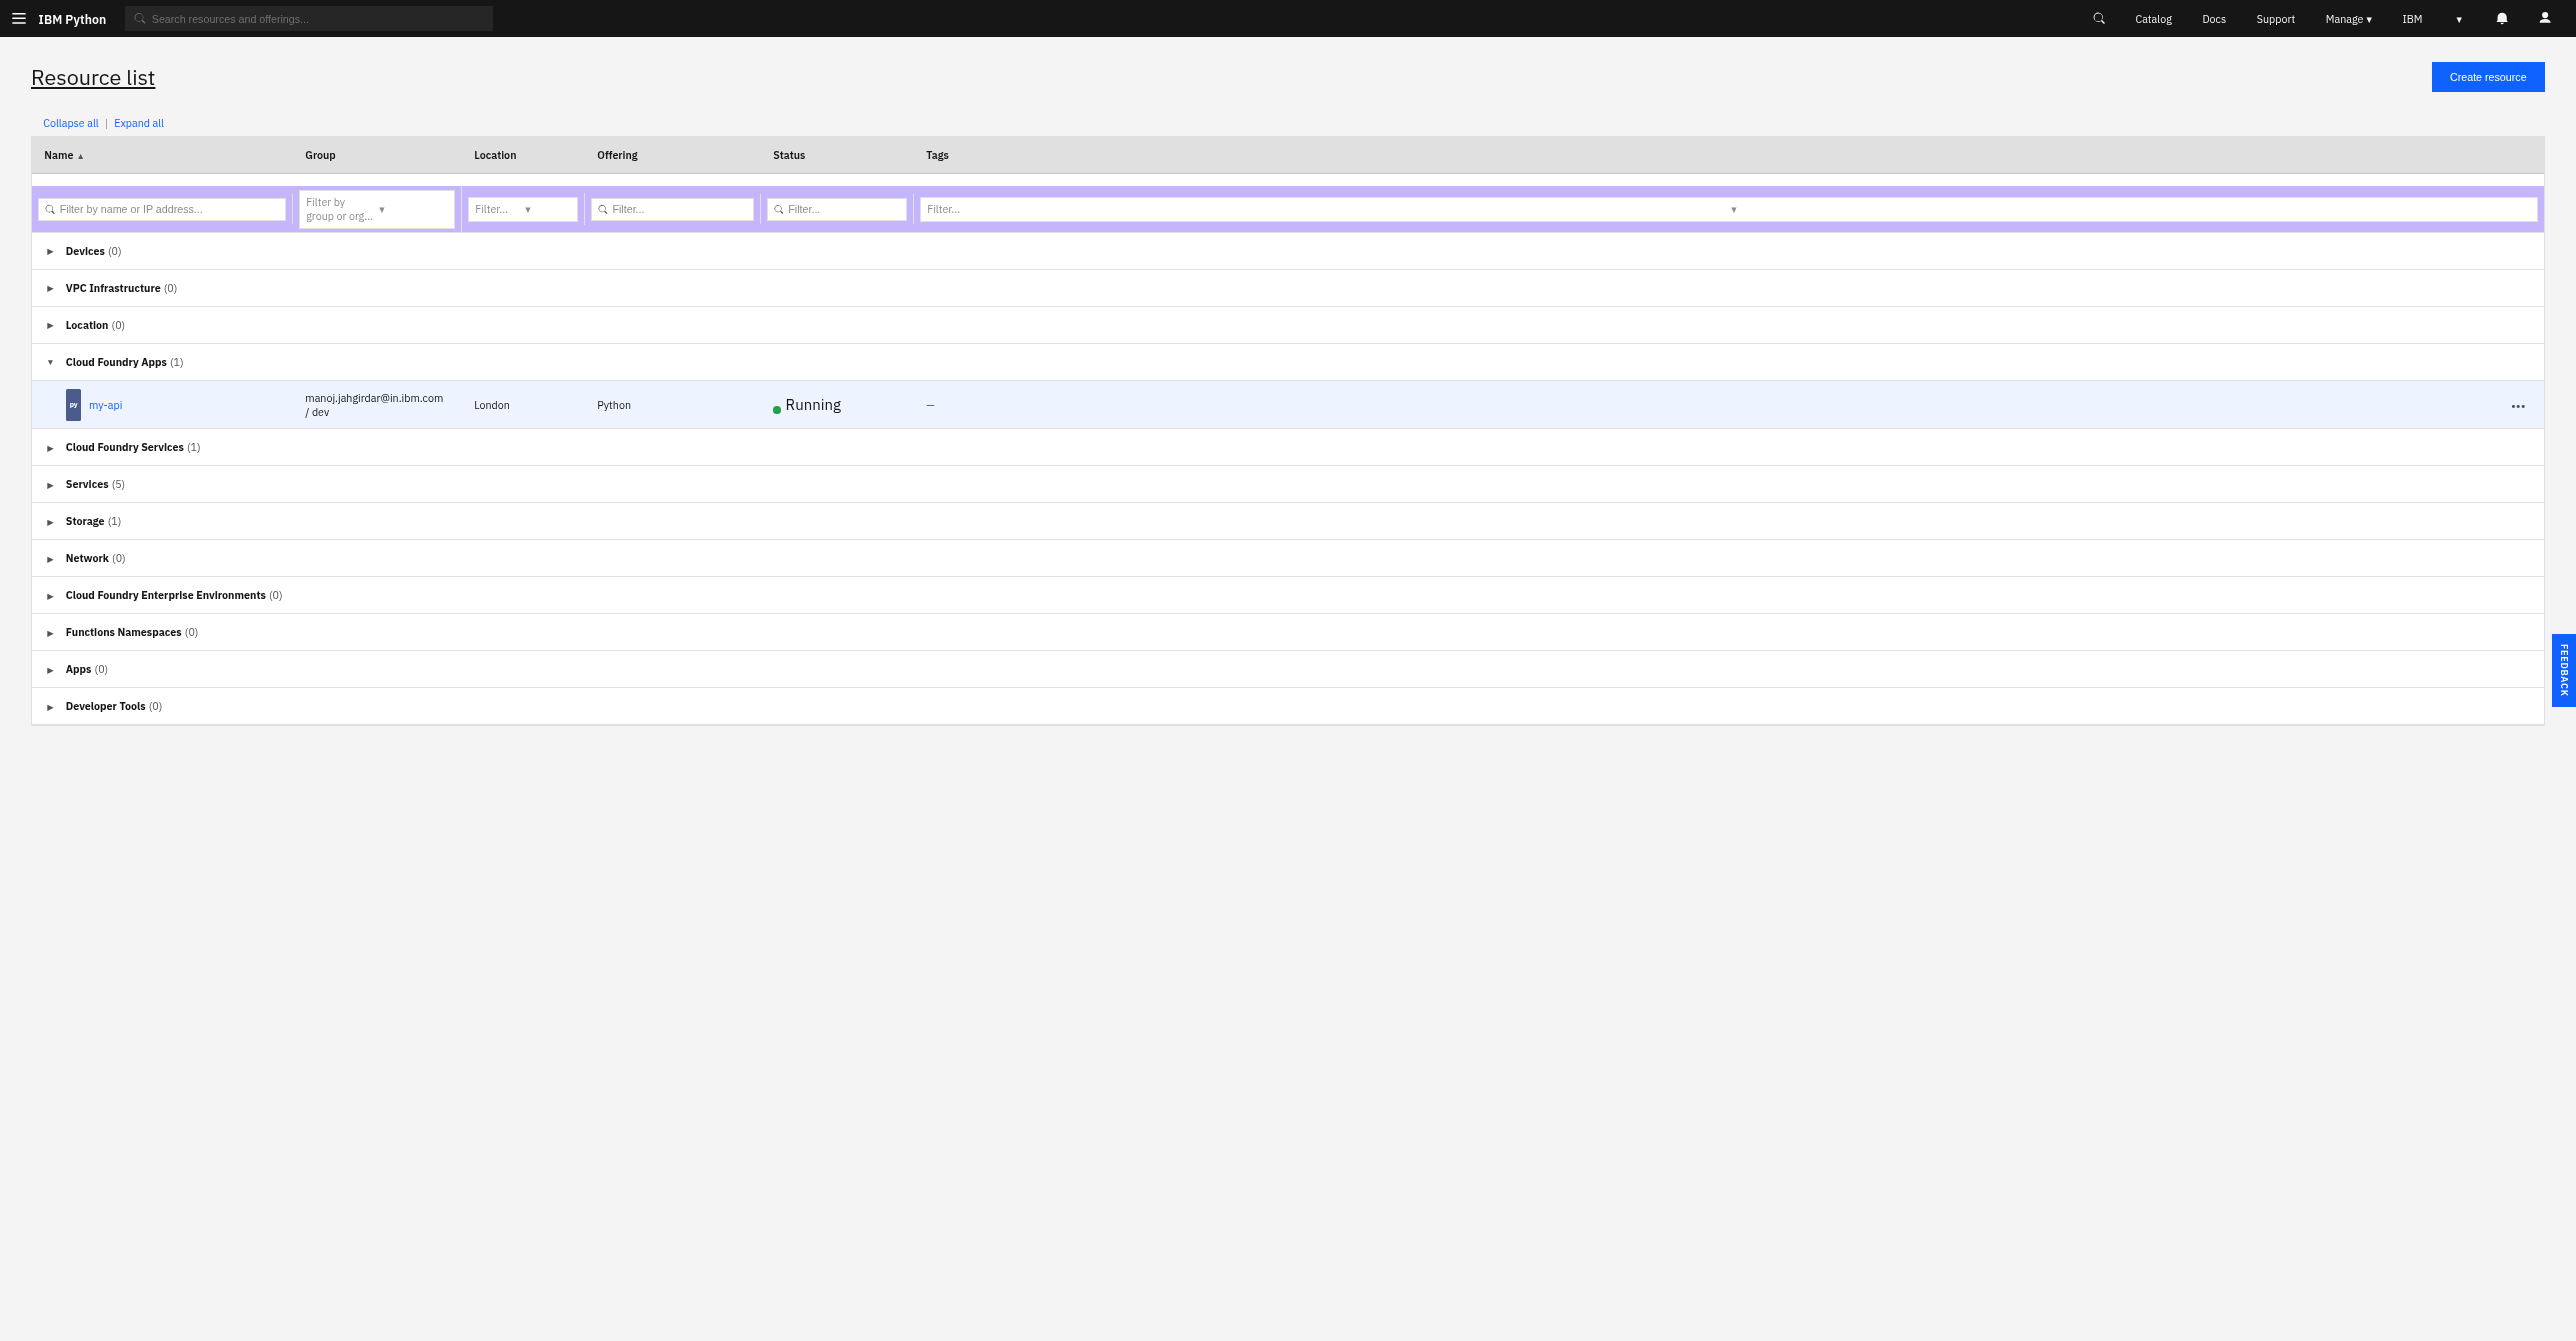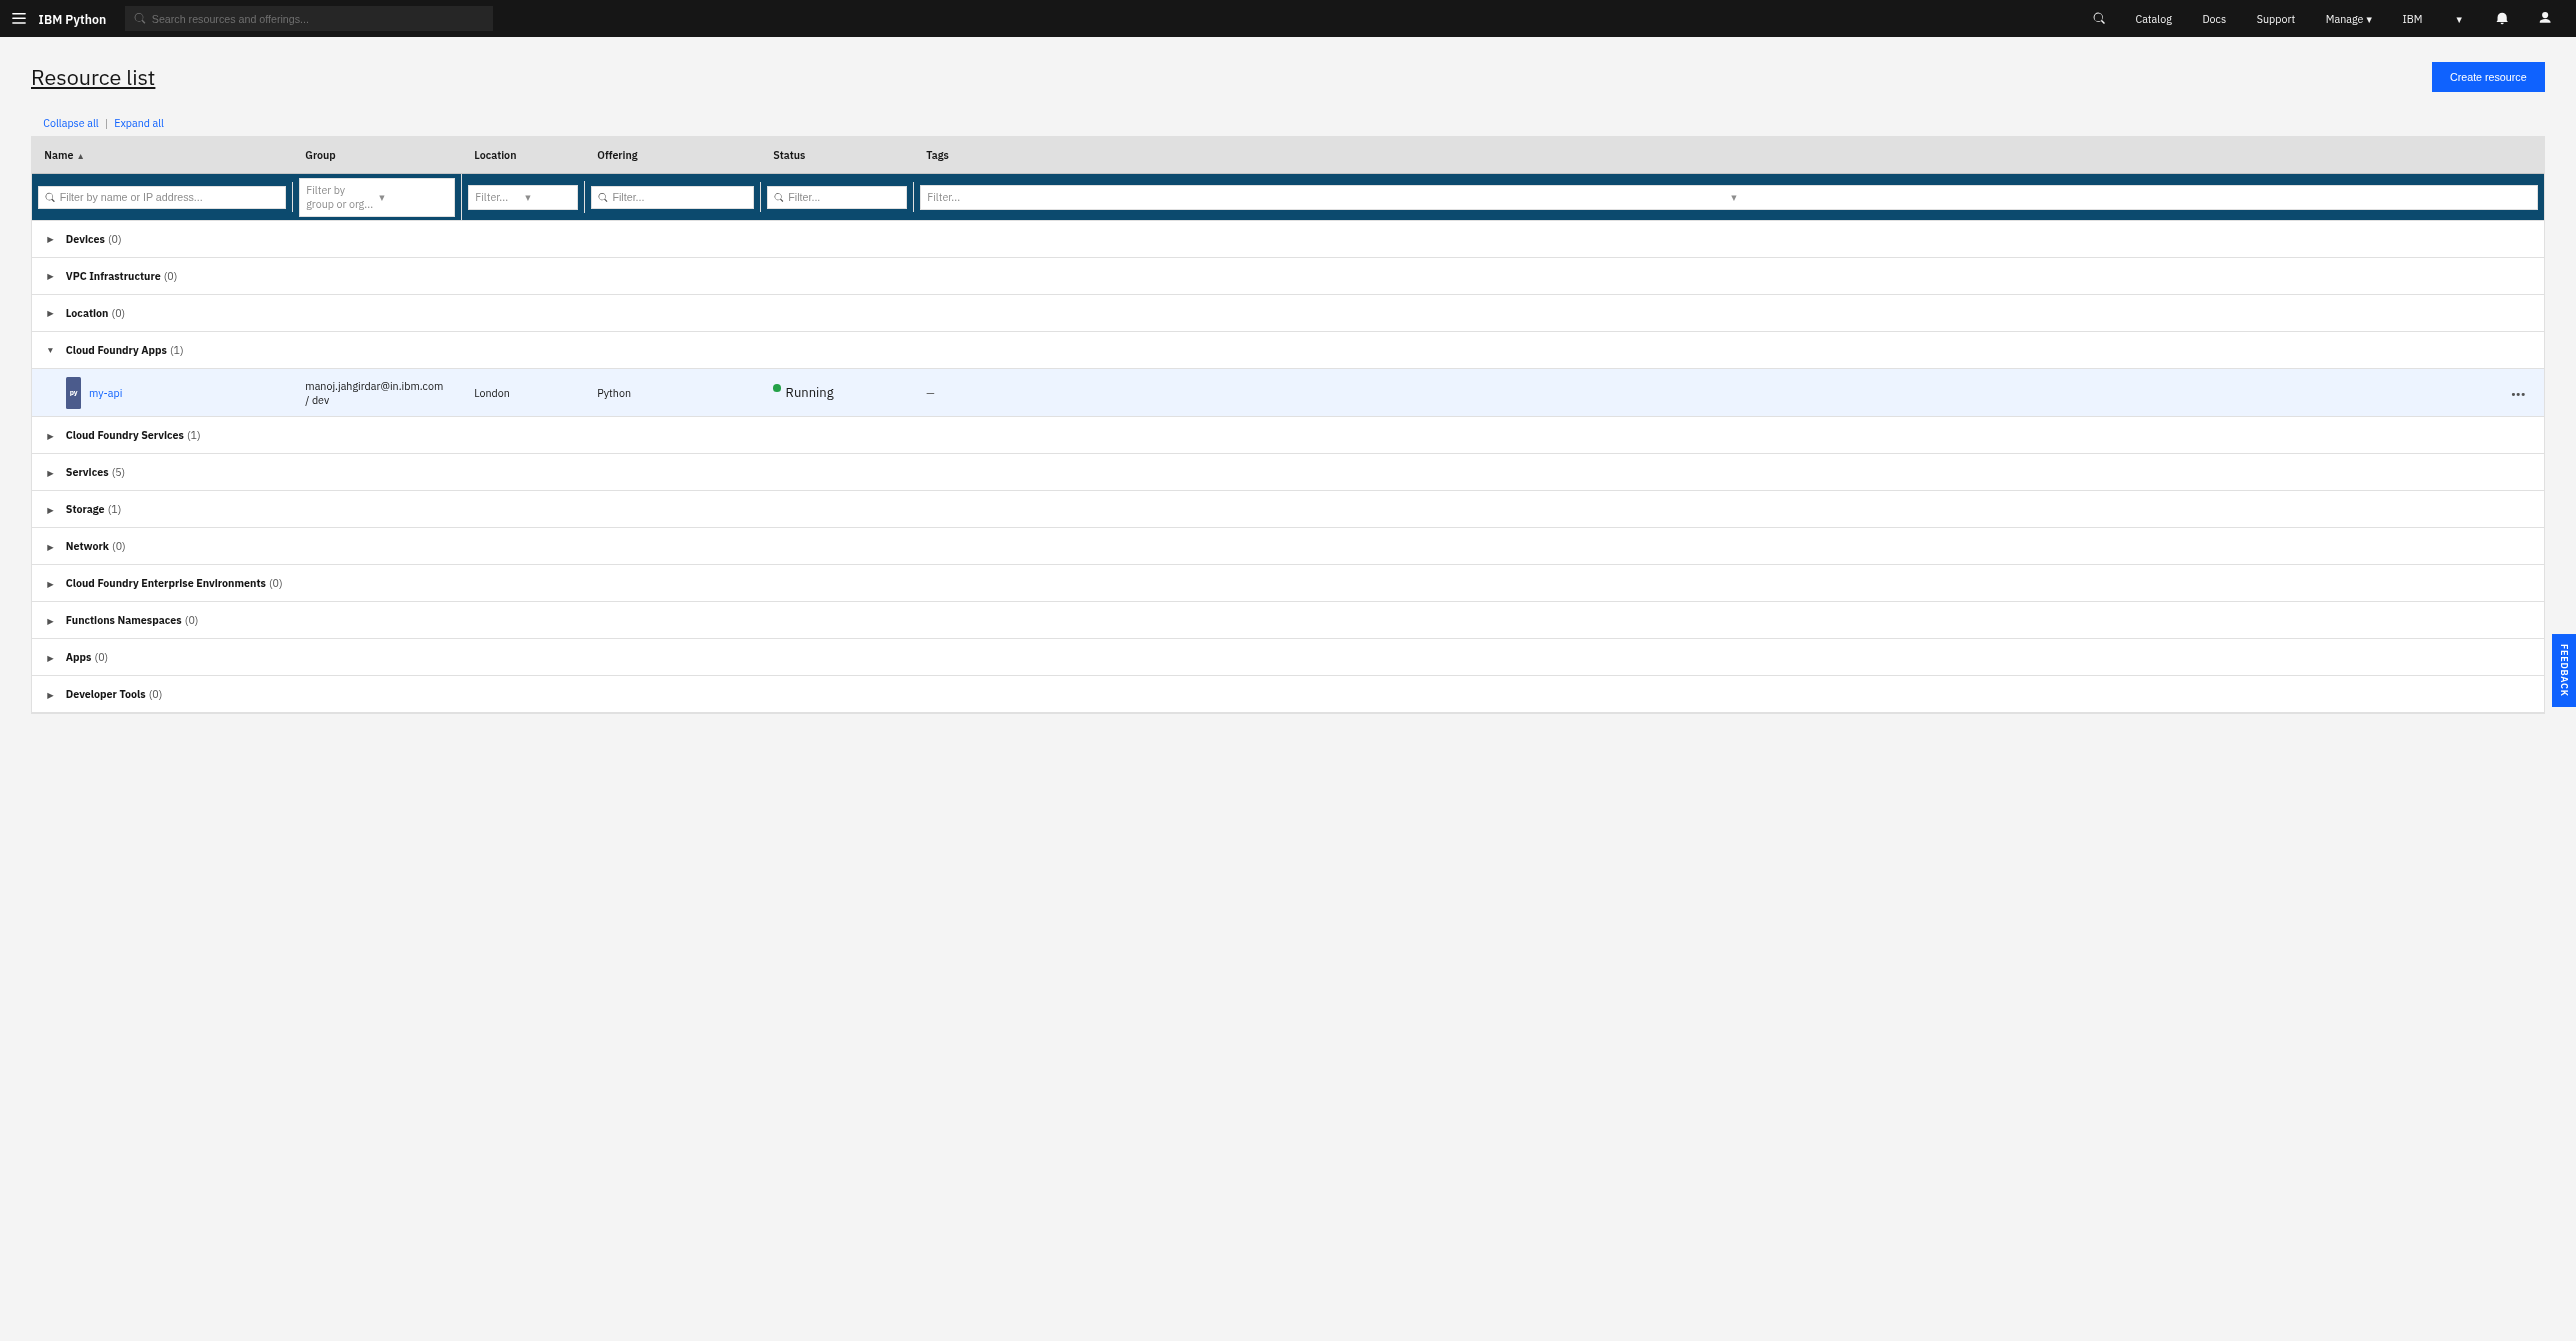--- a/index.html
+++ b/index.html
@@ -149,24 +149,25 @@
     }
     .sort-icon {
       font-size: 8.4px;
       color: #525252;
     }
 
     
     .filter-row {
       display: grid;
       grid-template-columns: 261px 169px 123px 176px 153px 1fr;
-      background: #0c4a6e;
+      background: #c4b5fd;
       border-bottom: 0.8px solid #e0e0e0;
       align-items: center;
       min-height: 37px;
+      margin-top: 12px;
     }
     .filter-cell {
       padding: 3.1px 6.1px;
       border-right: 0.8px solid #e0e0e0;
       display: flex;
       align-items: center;
     }
     .filter-cell:last-child { border-right: none; }
     .filter-input {
       display: flex;
@@ -267,23 +268,23 @@
       color: #fff;
       flex-shrink: 0;
     }
     .item-name-link {
       color: #0f62fe;
       cursor: pointer;
       font-size: 10.7px;
     }
     .status-running {
       display: flex;
-      align-items: flex-start;
+      align-items: flex-end;
       gap: 4.6px;
-      font-size: 13px;
+      font-size: 15px;
       color: #161616;
     }
     .status-dot {
       width: 7.7px;
       height: 7.7px;
       border-radius: 50%;
       background: #24a148;
       flex-shrink: 0;
     }
     .item-dash { color: #525252; }

